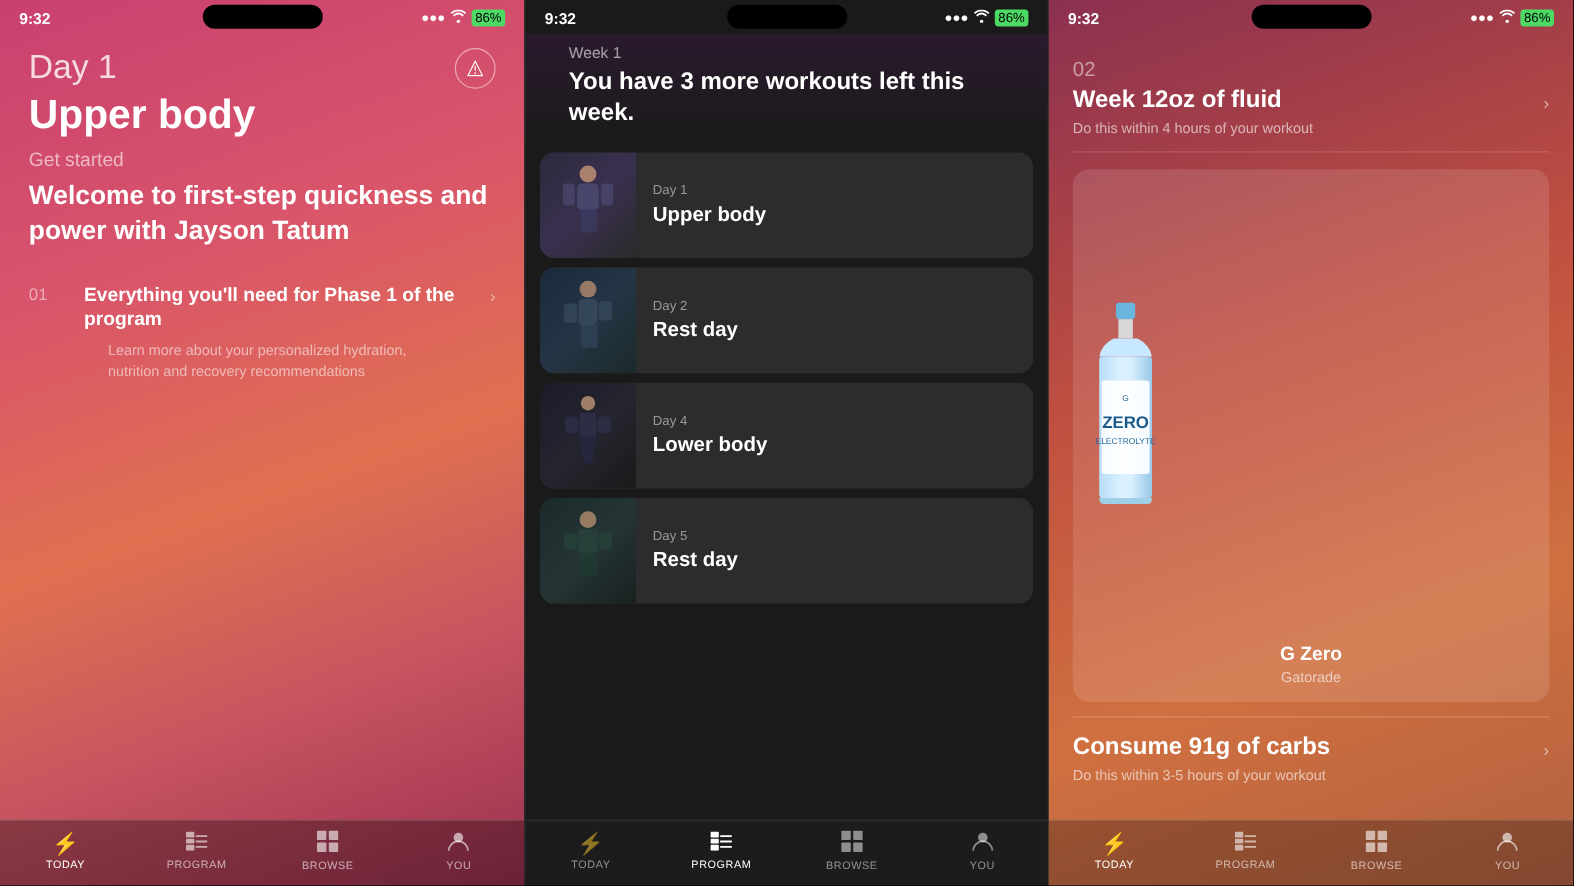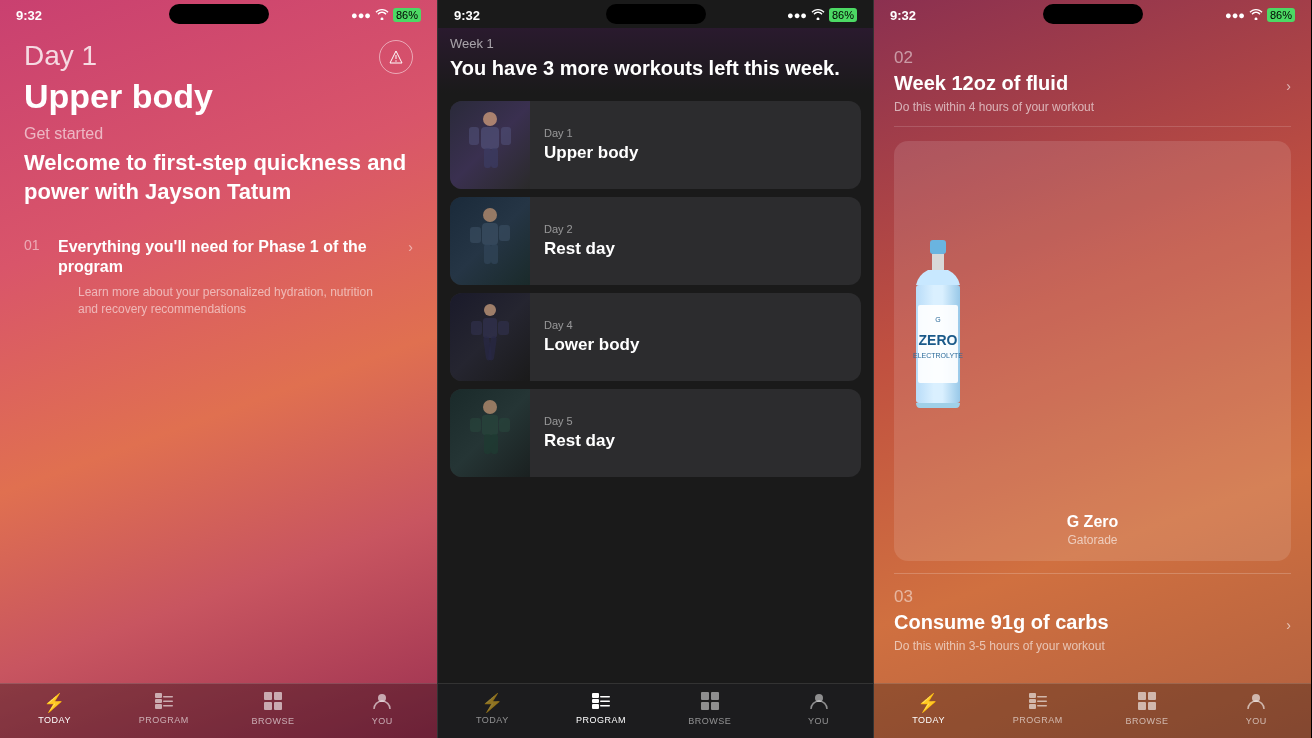--- a/index.html
+++ b/index.html
@@ -167,21 +167,21 @@
     .program-description {
       font-size: 22px;
       font-weight: 700;
       color: #fff;
       line-height: 1.3;
       margin-bottom: 20px;
     }
     .task-item {
       display: flex;
       align-items: flex-start;
-      gap: 14px;
+      gap: 26px;
       padding: 10px 0;
     }
     .task-number {
       font-size: 14px;
       color: rgba(255,255,255,0.5);
       font-weight: 400;
       min-width: 20px;
     }
     .task-content {
       flex: 1;
@@ -215,21 +215,21 @@
     .panel-2 .bottom-nav {
       background: #1c1c1e;
       border-top: 0.5px solid #333;
     }
     .panel-2 .bottom-nav .nav-label { color: rgba(255,255,255,0.5); }
     .panel-2 .bottom-nav .nav-icon { color: rgba(255,255,255,0.5); }
     .panel-2 .bottom-nav .nav-item.active .nav-label { color: #fff; }
     .panel-2 .bottom-nav .nav-item.active .nav-icon { color: #fff; }
 
     .panel-2-header {
-      padding: 8px 12px 12px;
+      padding: 8px 36px 12px;
       background: linear-gradient(180deg, #2a1a2e 0%, #1a1a1a 100%);
     }
     .week-label {
       font-size: 13px;
       color: rgba(255,255,255,0.6);
       margin-bottom: 4px;
     }
     .week-subtitle {
       font-size: 20px;
       font-weight: 700;
@@ -674,21 +674,20 @@
           </defs>
         </svg>
       </div>
       <div class="product-name">G Zero</div>
       <div class="product-brand">Gatorade</div>
     </div>
 
     <div class="divider-line"></div>
 
     <div class="nutrition-item" style="border-bottom:none">
-      <div class="nutrition-number">03</div>
       <div class="nutrition-title-row">
         <div class="nutrition-title">Consume 91g of carbs</div>
         <span class="nutrition-arrow">›</span>
       </div>
       <div class="nutrition-subtitle">Do this within 3-5 hours of your workout</div>
     </div>
   </div>
 
   <div class="bottom-nav">
     <div class="nav-item active">

